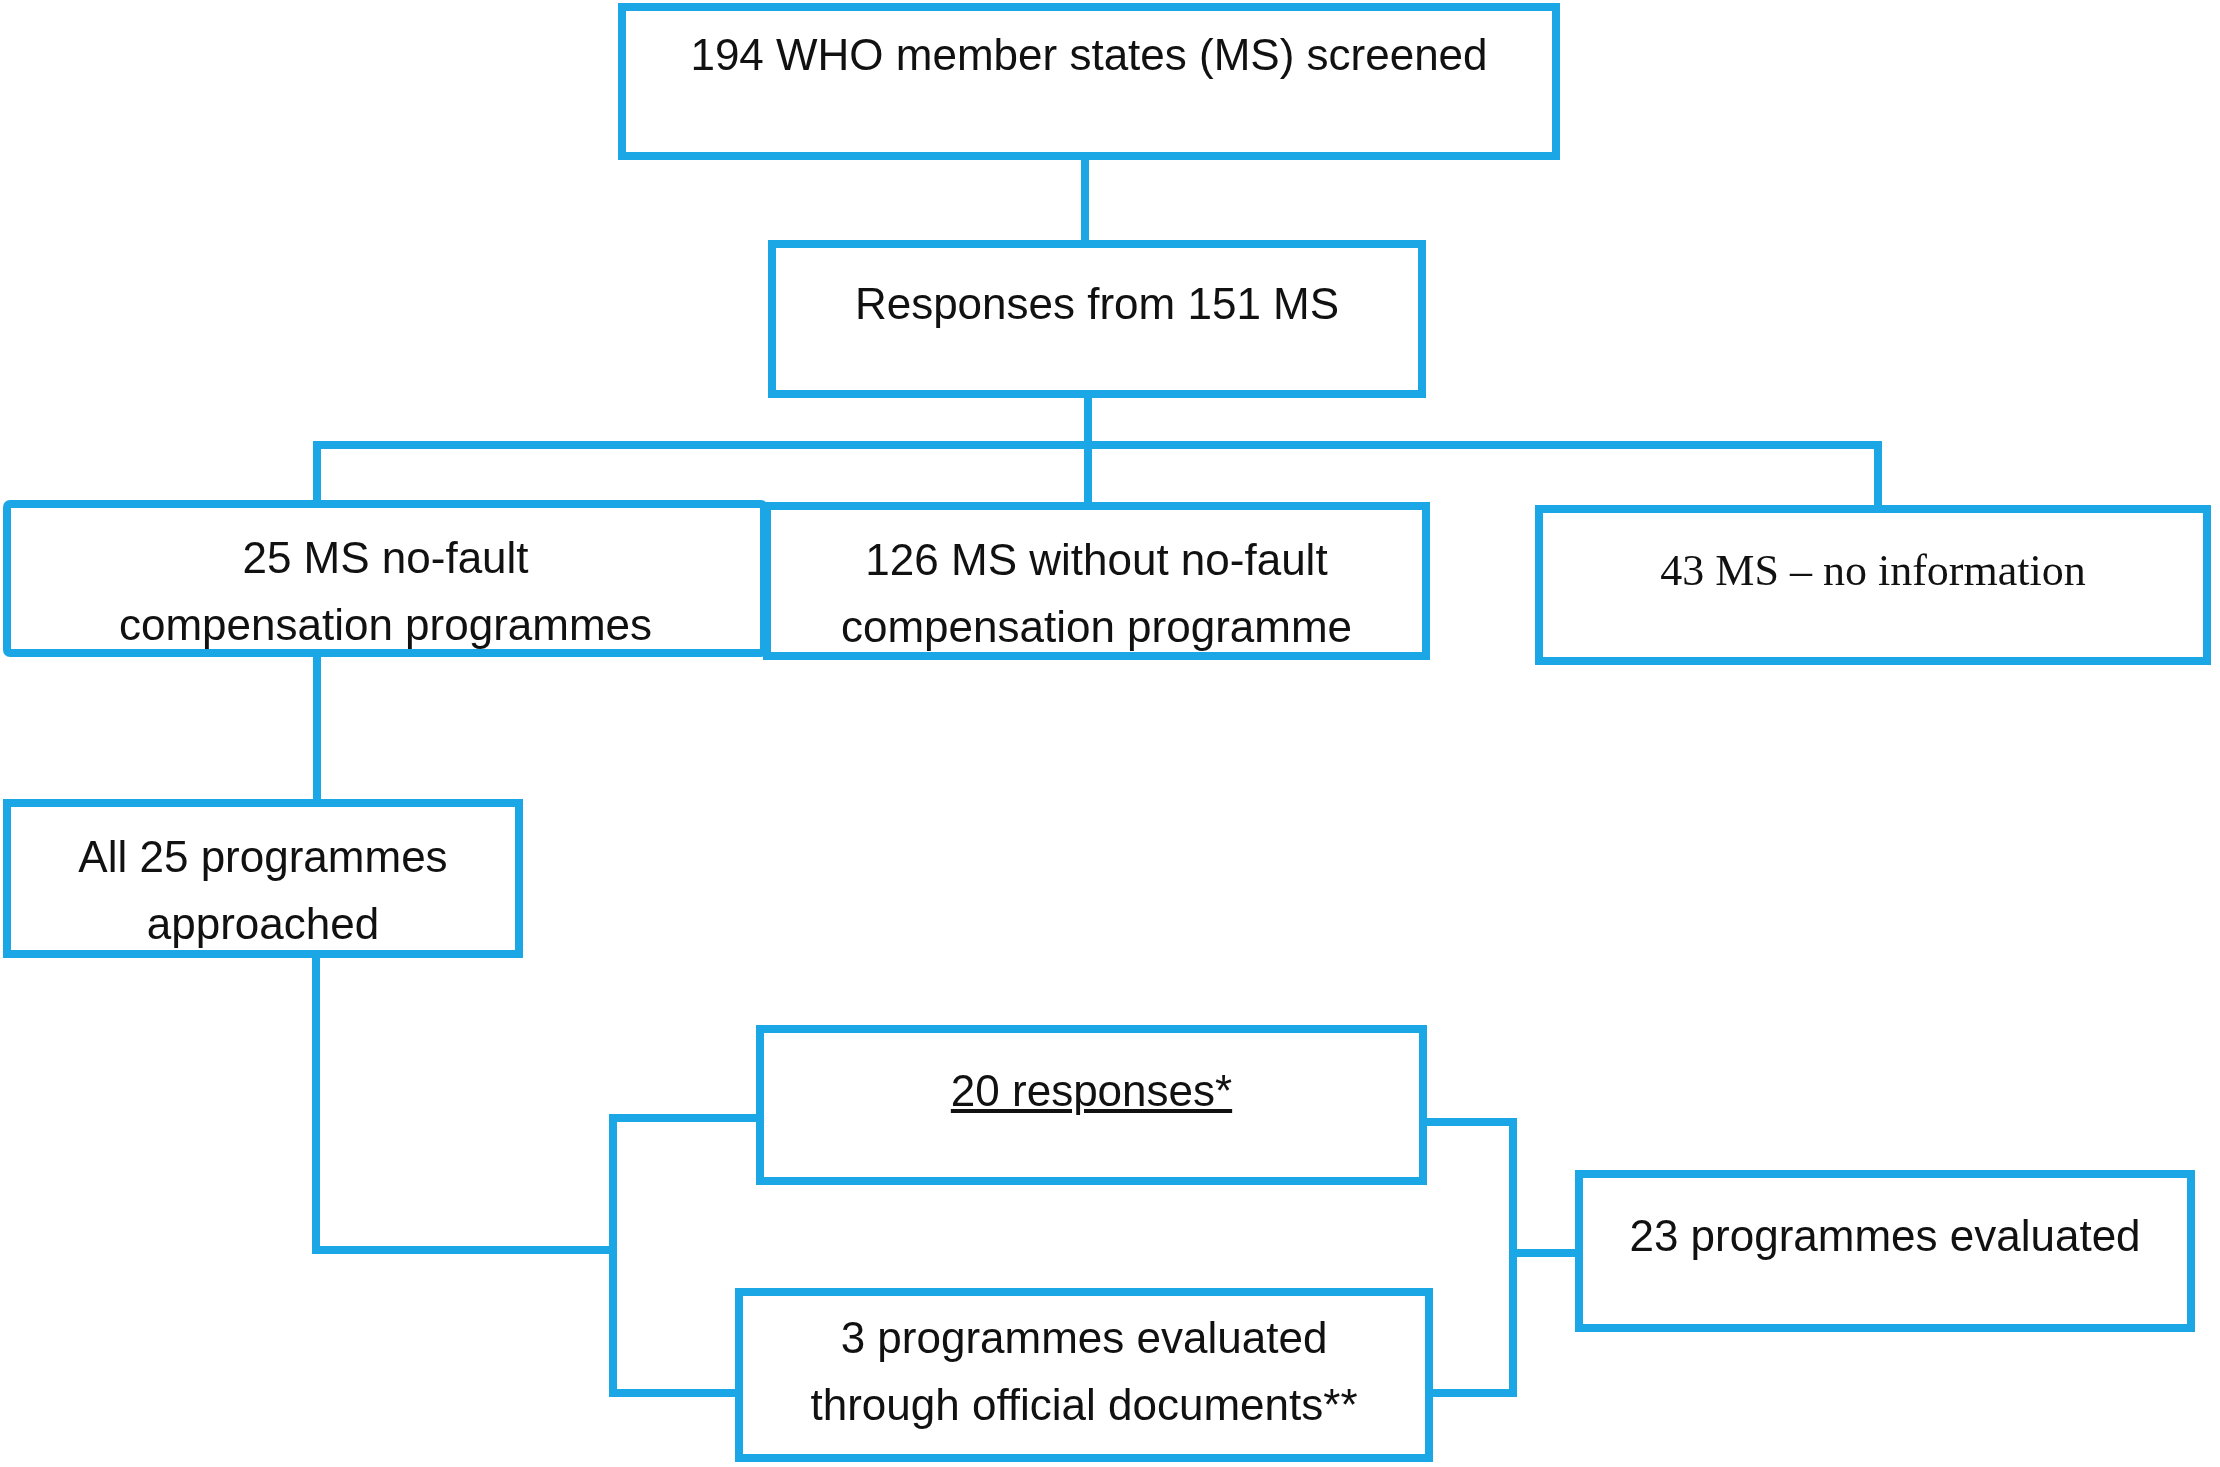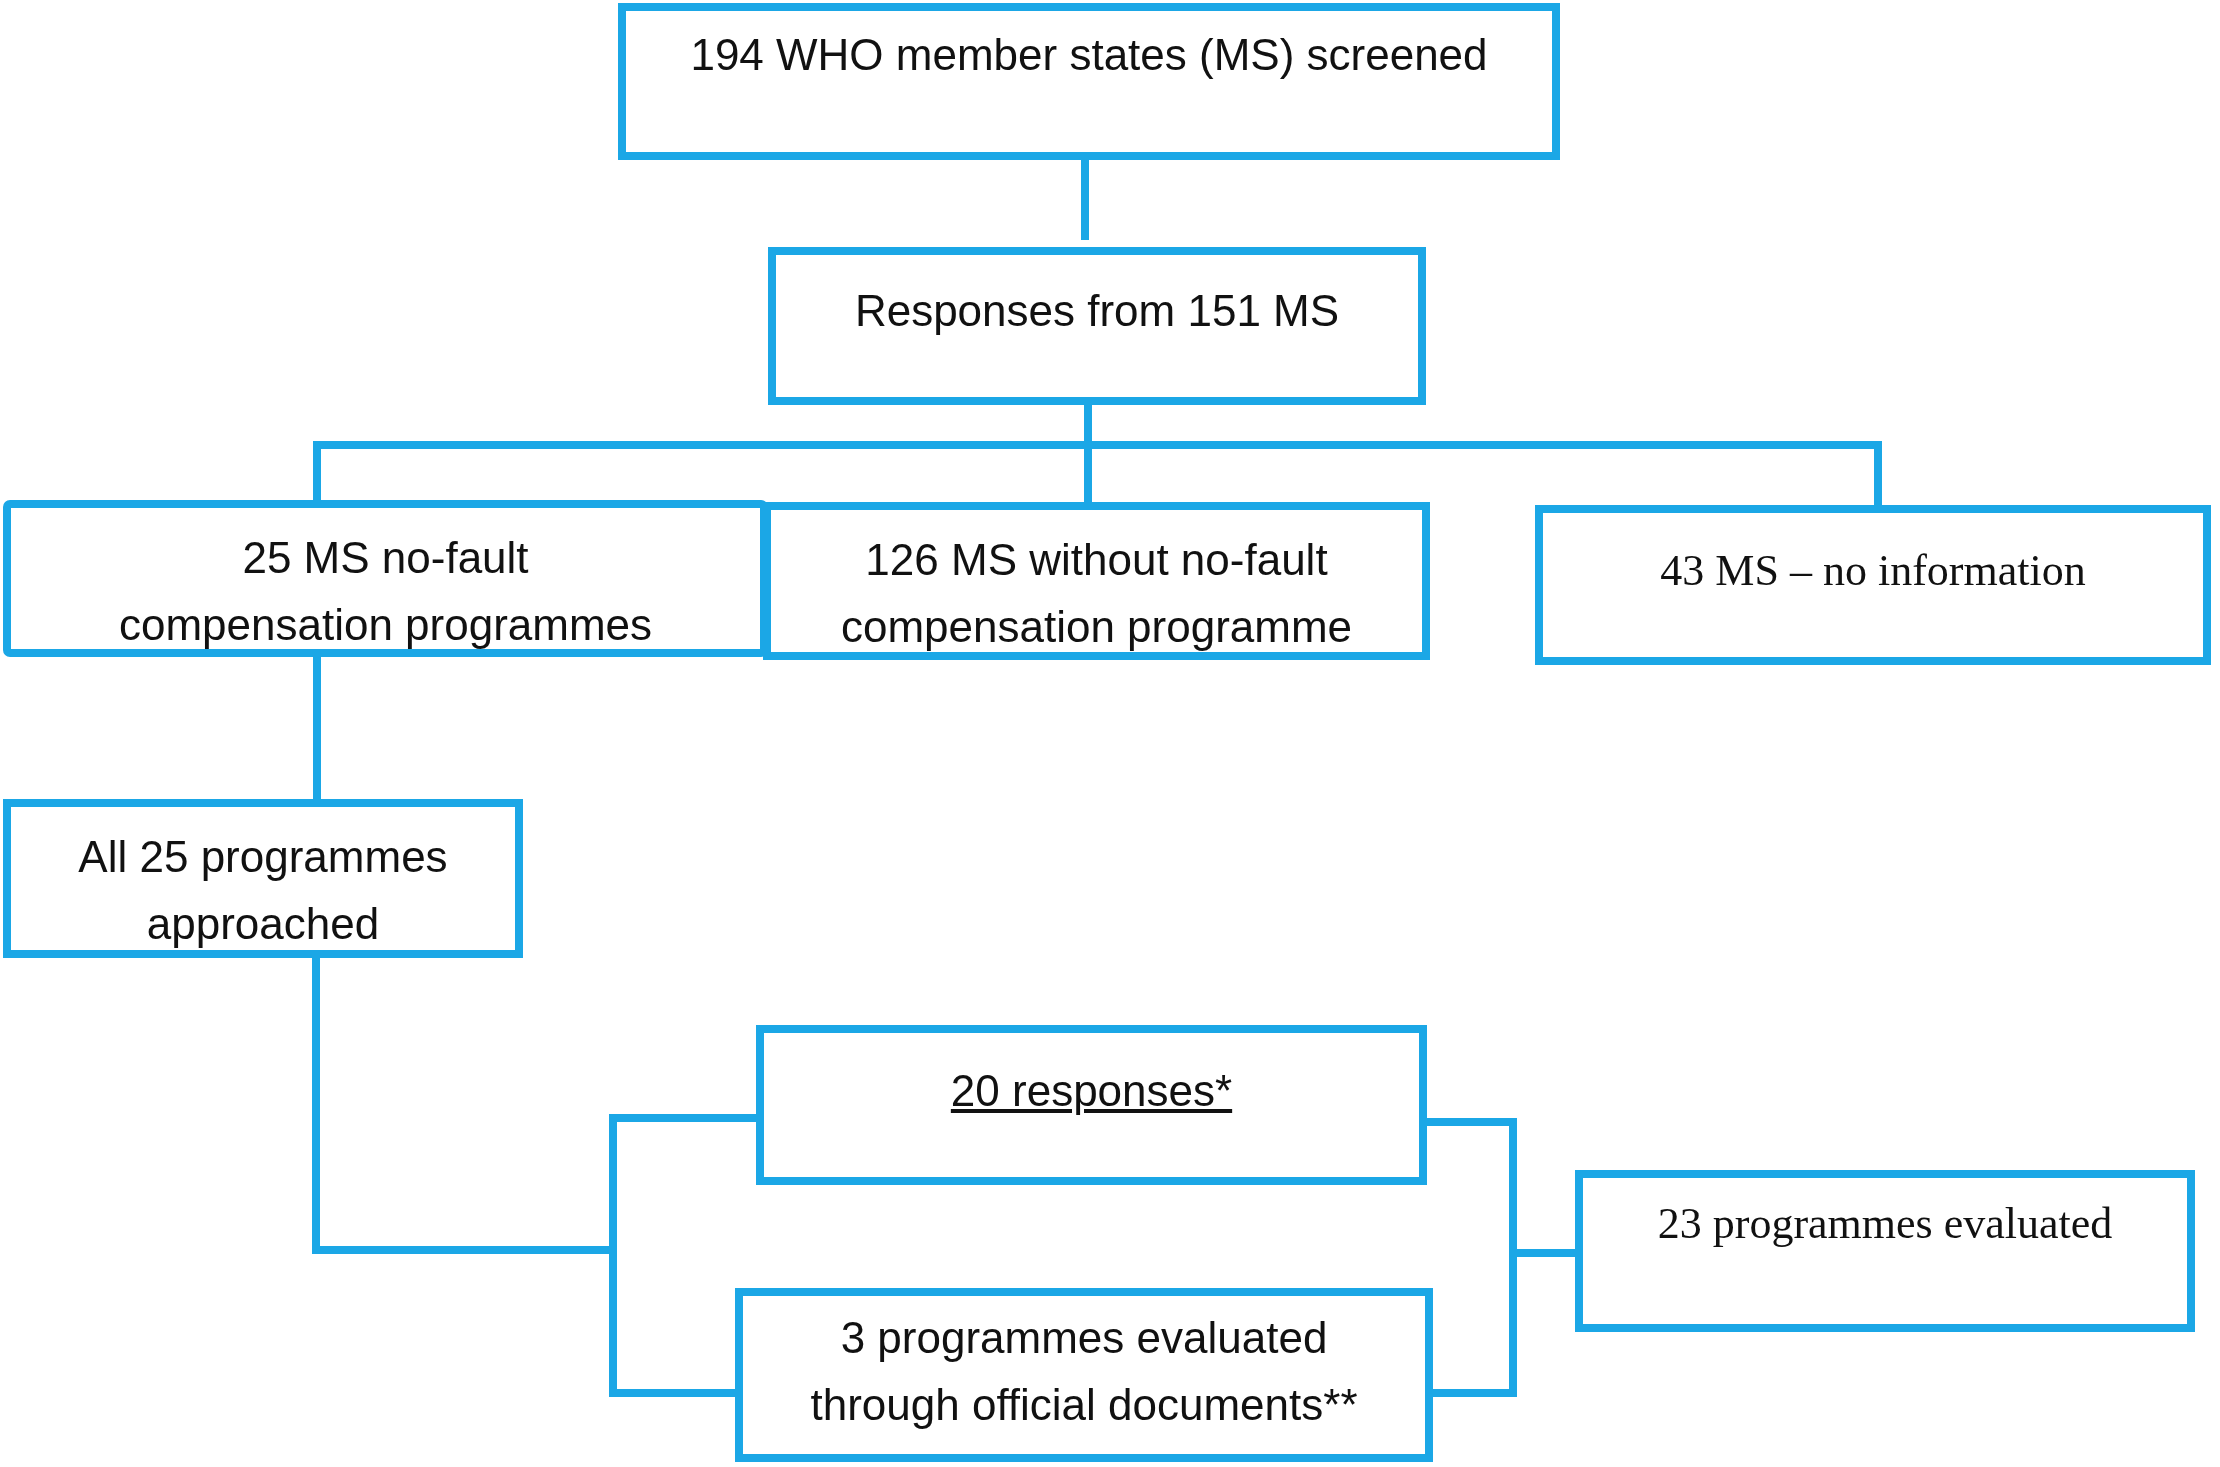--- a/index.html
+++ b/index.html
@@ -25,28 +25,28 @@
     flex-direction: column;
     align-items: center;
     justify-content: flex-start;
   }
   .box .line { display: block; white-space: nowrap; }
   .two-line { line-height: 67px; }
   .conn { position: absolute; background: var(--accent); }
 
   
   #box-screened   { left: 618px;  top: 3px;    width: 942px; height: 157px; padding-top: 16px; }
-  #box-responses  { left: 768px;  top: 240px;  width: 658px; height: 158px; padding-top: 28px; margin-top: 7px; }
+  #box-responses  { left: 768px;  top: 240px;  width: 658px; height: 158px; padding-top: 28px; }
   #box-nofault    { left: 3px;    top: 500px;  width: 765px; height: 157px; padding-top: 16px; border-radius: 7px; }
   #box-without    { left: 763px;  top: 502px;  width: 667px; height: 158px; padding-top: 16px; }
   #box-noinfo     { left: 1535px; top: 505px;  width: 676px; height: 160px; padding-top: 30px; font-family: Liberation Serif, serif; }
   #box-approached { left: 3px;    top: 799px;  width: 520px; height: 159px; padding-top: 16px; }
   #box-20resp     { left: 756px;  top: 1025px; width: 671px; height: 160px; padding-top: 30px; text-decoration: underline; }
   #box-3prog      { left: 735px;  top: 1288px; width: 698px; height: 174px; padding-top: 8px; }
-  #box-23eval     { left: 1575px; top: 1170px; width: 620px; height: 162px; padding-top: 18px; font-family: Liberation Serif, serif; }
+  #box-23eval     { left: 1575px; top: 1170px; width: 620px; height: 162px; padding-top: 30px; }
 
   
   #c1  { left: 1081px; top: 160px;  width: 8px;    height: 80px;  }
   #c2  { left: 1084px; top: 398px;  width: 8px;    height: 104px; }
   #c3  { left: 313px;  top: 441px;  width: 1569px; height: 8px;   }
   #c4  { left: 313px;  top: 441px;  width: 8px;    height: 59px;  }
   #c5  { left: 1874px; top: 441px;  width: 8px;    height: 64px;  }
   #c6  { left: 313px;  top: 657px;  width: 8px;    height: 142px; }
   #c7  { left: 312px;  top: 958px;  width: 8px;    height: 296px; }
   #c8  { left: 312px;  top: 1246px; width: 305px;  height: 8px;   }

